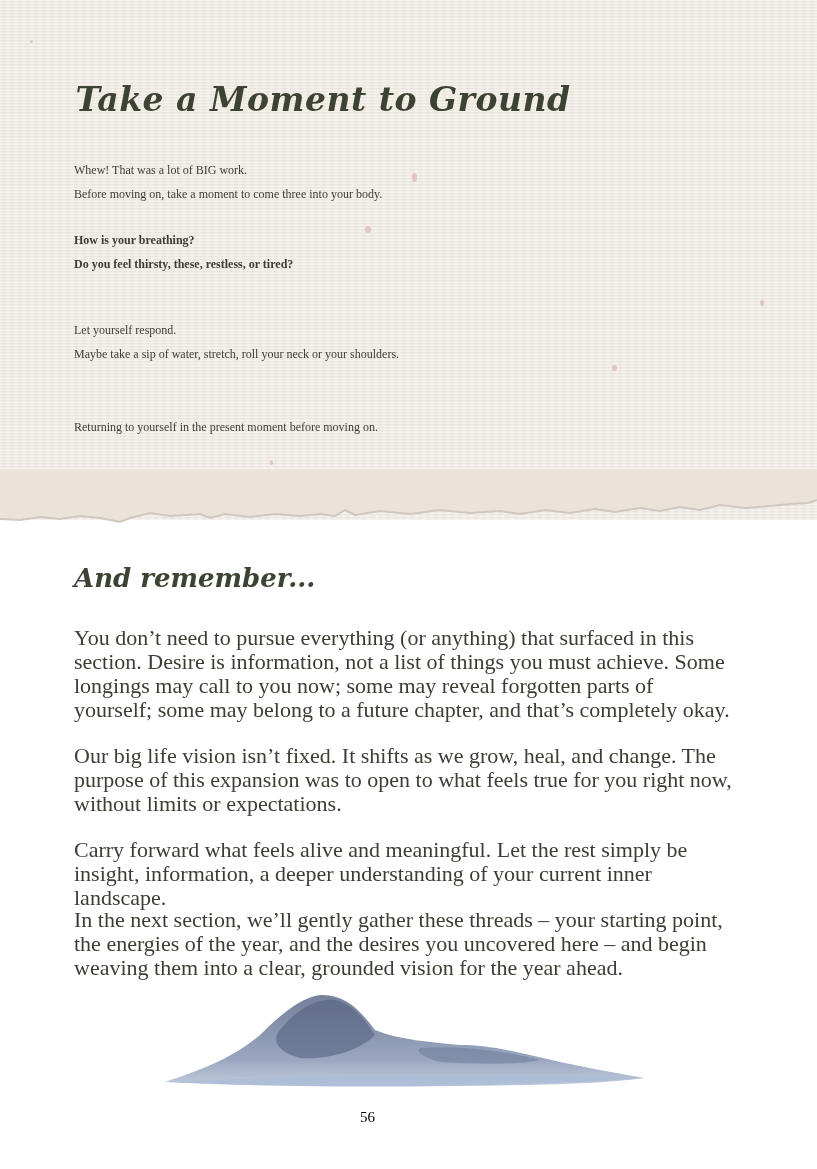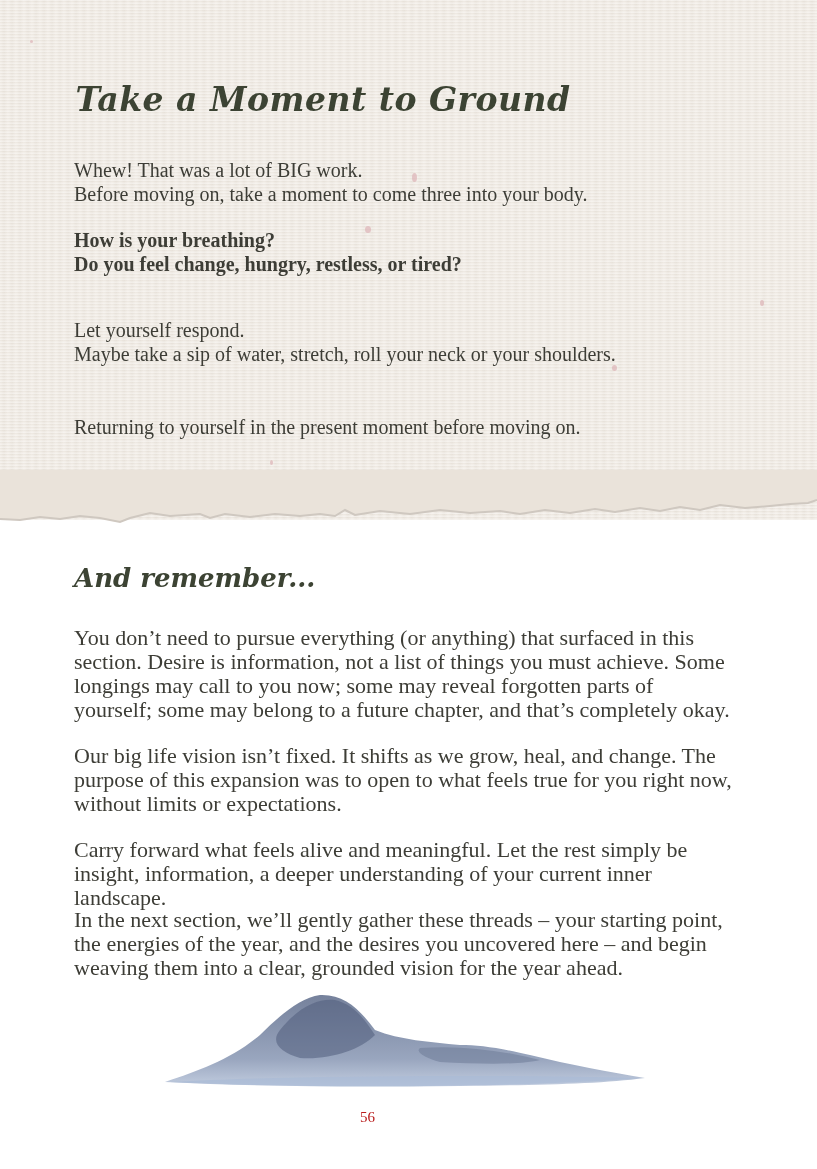--- a/index.html
+++ b/index.html
@@ -18,31 +18,31 @@
   }
   .torn-edge {
     position: absolute; left: 0; top: 470px; width: 817px; height: 60px;
   }
   .speck { position: absolute; border-radius: 50%; background: #d9a8ad; opacity: 0.6; }
   .title {
     position: absolute; left: 0; width: 646px; top: 80px; text-align: center;
     font-family: "DejaVu Serif", serif; font-style: italic; font-weight: bold;
     font-size: 33px; color: #3c4333; letter-spacing: 0.5px;
   }
-  .block { position: absolute; left: 74px; width: 680px; font-size: 20px; line-height: 23.5px; }
+  .block { position: absolute; left: 74px; width: 680px; font-size: 12px; line-height: 23.5px; }
   .line { display: block; white-space: nowrap; }
   .bold { font-weight: bold; }
   .subtitle {
     position: absolute; left: 74px; top: 563px;
     font-family: "DejaVu Serif", serif; font-style: italic; font-weight: bold;
     font-size: 26px; color: #3c4333;
   }
   .para { position: absolute; left: 74px; width: 660px; font-size: 22px; line-height: 24px; }
   .mountain { position: absolute; left: 160px; top: 990px; width: 490px; height: 100px; }
-  .page-num { position: absolute; left: 0; width: 735px; top: 1109px; text-align: center; font-size: 15px; color: #b91c1c; }
+  .page-num { position: absolute; left: 0; width: 735px; top: 1109px; text-align: center; font-size: 15px; color: #000000; }
 </style>
 </head>
 <body>
 
 <div class="paper">
   <span class="speck" style="left:412px;top:173px;width:5px;height:9px;"></span>
   <span class="speck" style="left:365px;top:226px;width:6px;height:7px;"></span>
   <span class="speck" style="left:612px;top:365px;width:5px;height:6px;"></span>
   <span class="speck" style="left:30px;top:40px;width:3px;height:3px;"></span>
   <span class="speck" style="left:760px;top:300px;width:4px;height:6px;"></span>
@@ -56,21 +56,21 @@
 
 <div class="title">Take a Moment to Ground</div>
 
 <div class="block" style="top:159px;">
   <span class="line">Whew! That was a lot of BIG work.</span>
   <span class="line">Before moving on, take a moment to come three into your body.</span>
 </div>
 
 <div class="block bold" style="top:229px;">
   <span class="line">How is your breathing?</span>
-  <span class="line">Do you feel change, hungry, restless, or tired?</span>
+  <span class="line">Do you feel thirsty, these, restless, or tired?</span>
 </div>
 
 <div class="block" style="top:319px;">
   <span class="line">Let yourself respond.</span>
   <span class="line">Maybe take a sip of water, stretch, roll your neck or your shoulders.</span>
 </div>
 
 <div class="block" style="top:416px;">
   <span class="line">Returning to yourself in the present moment before moving on.</span>
 </div>

